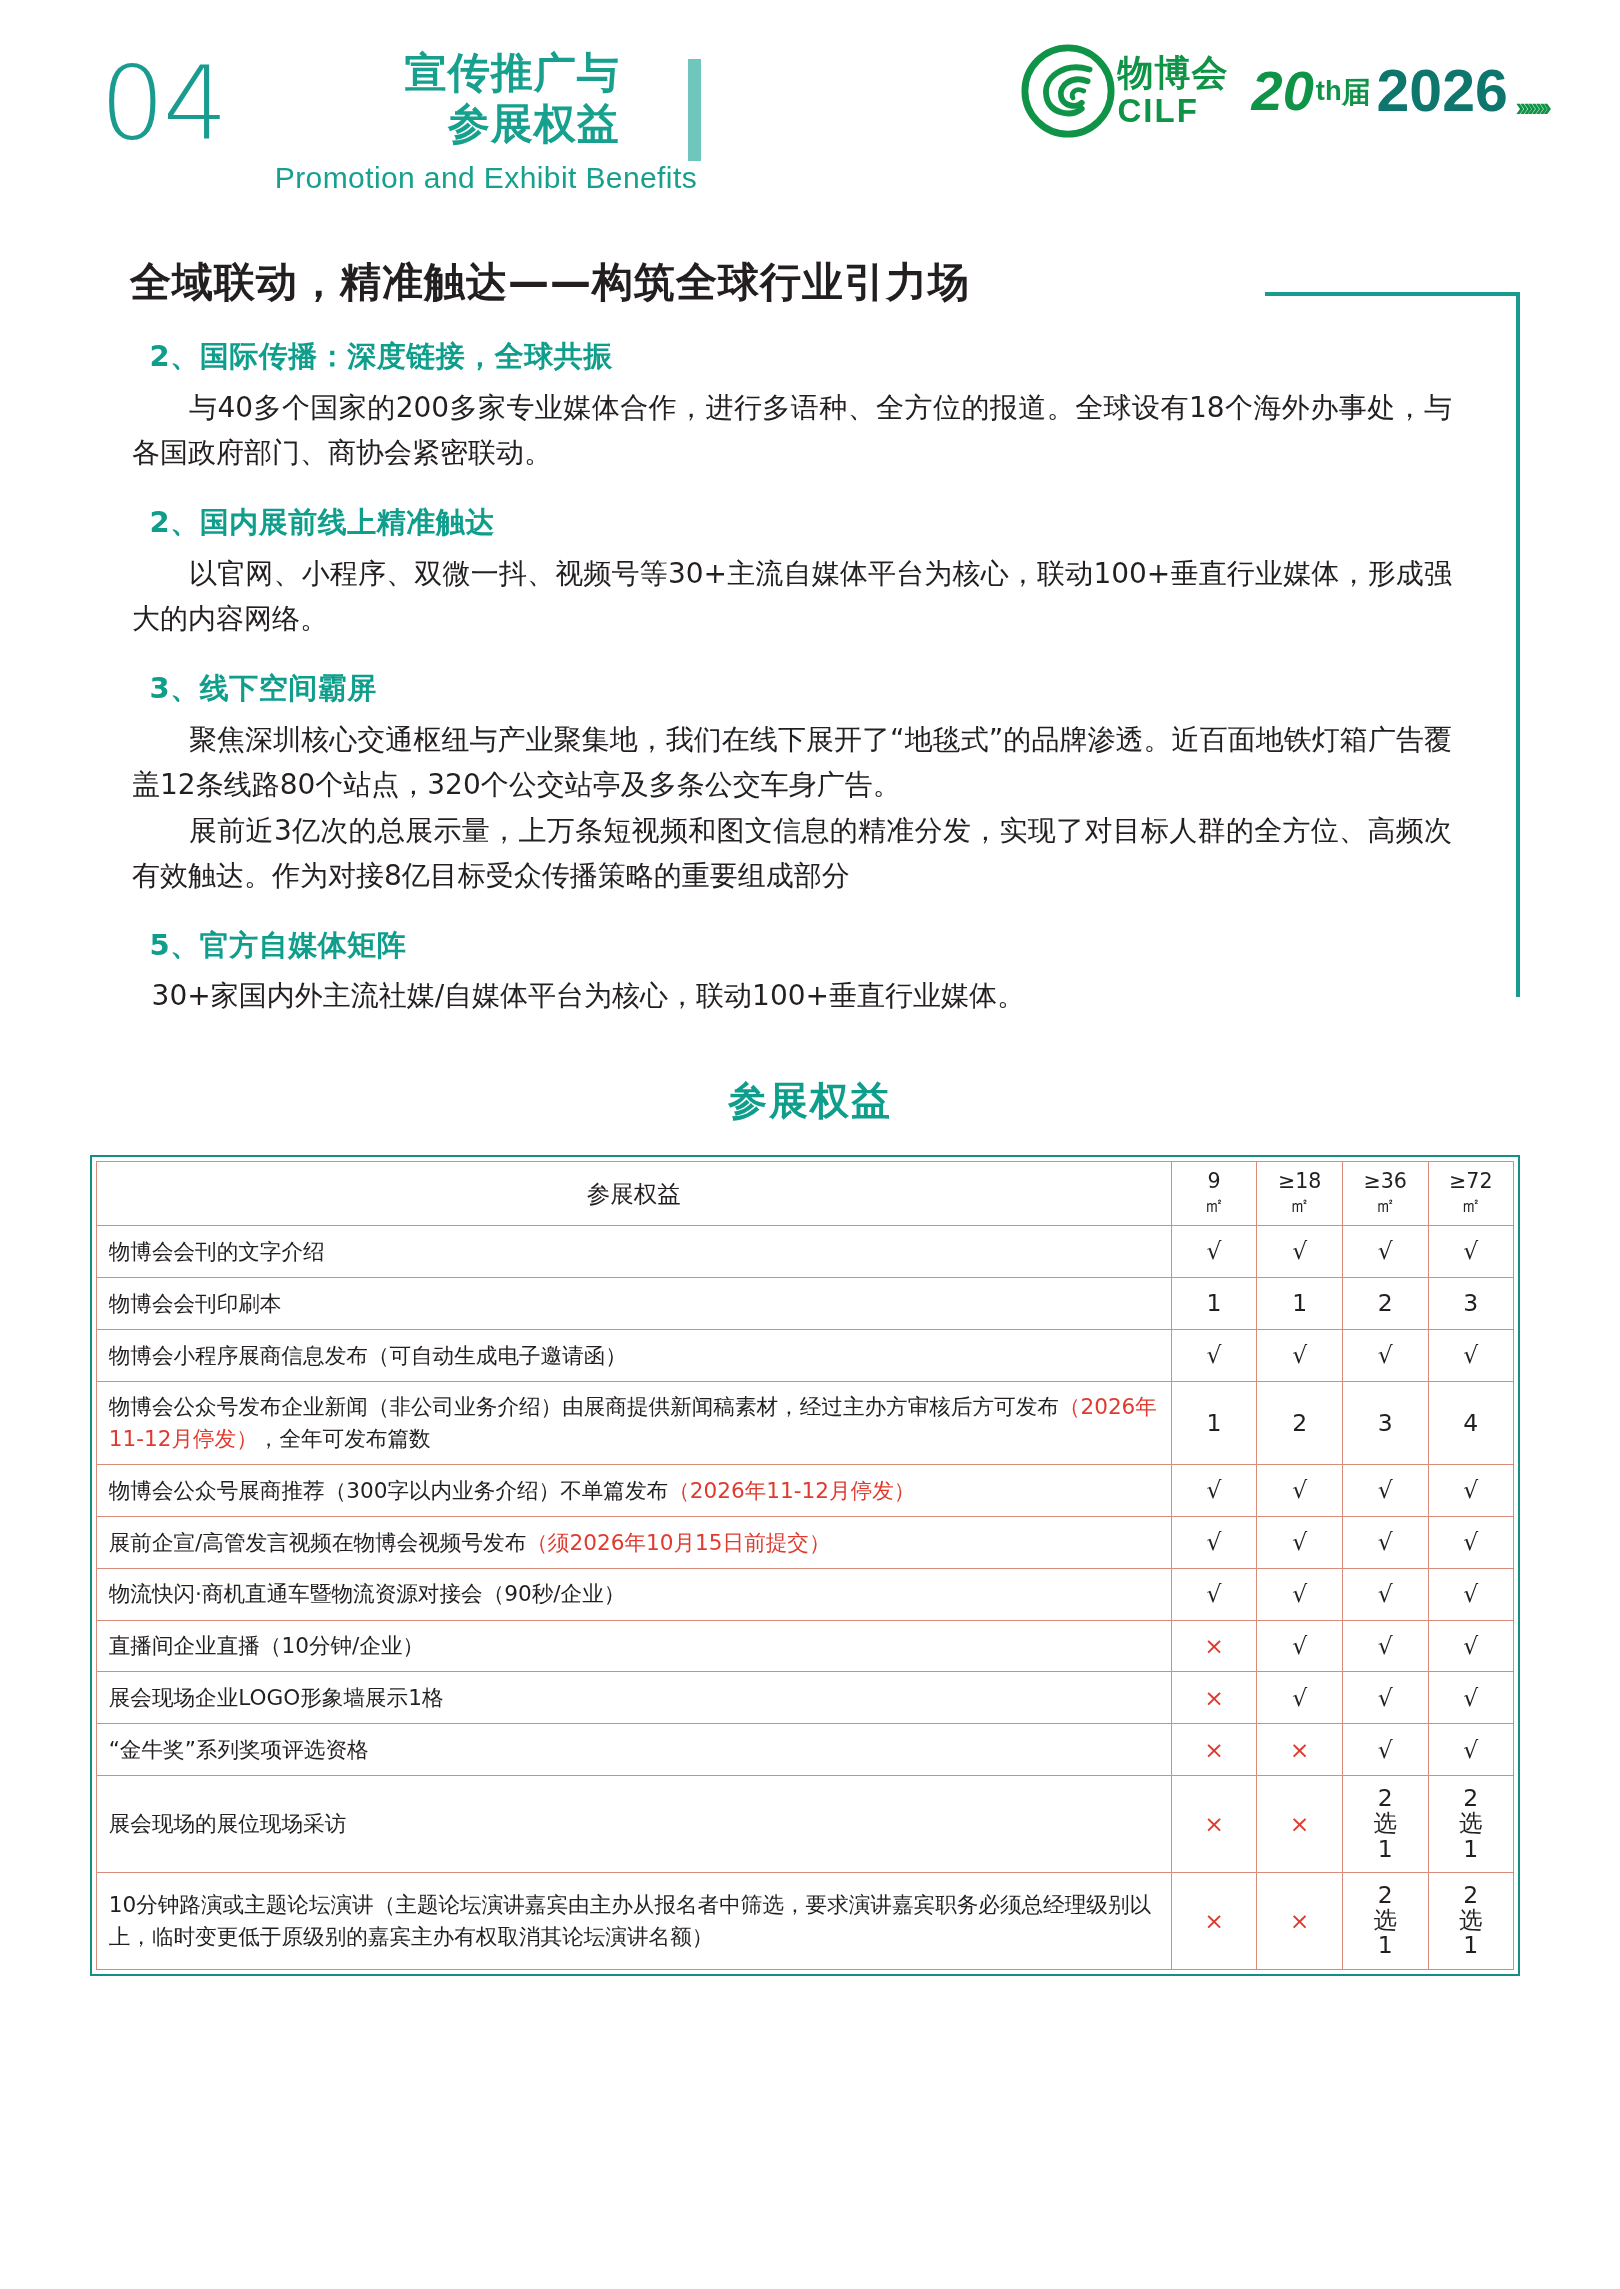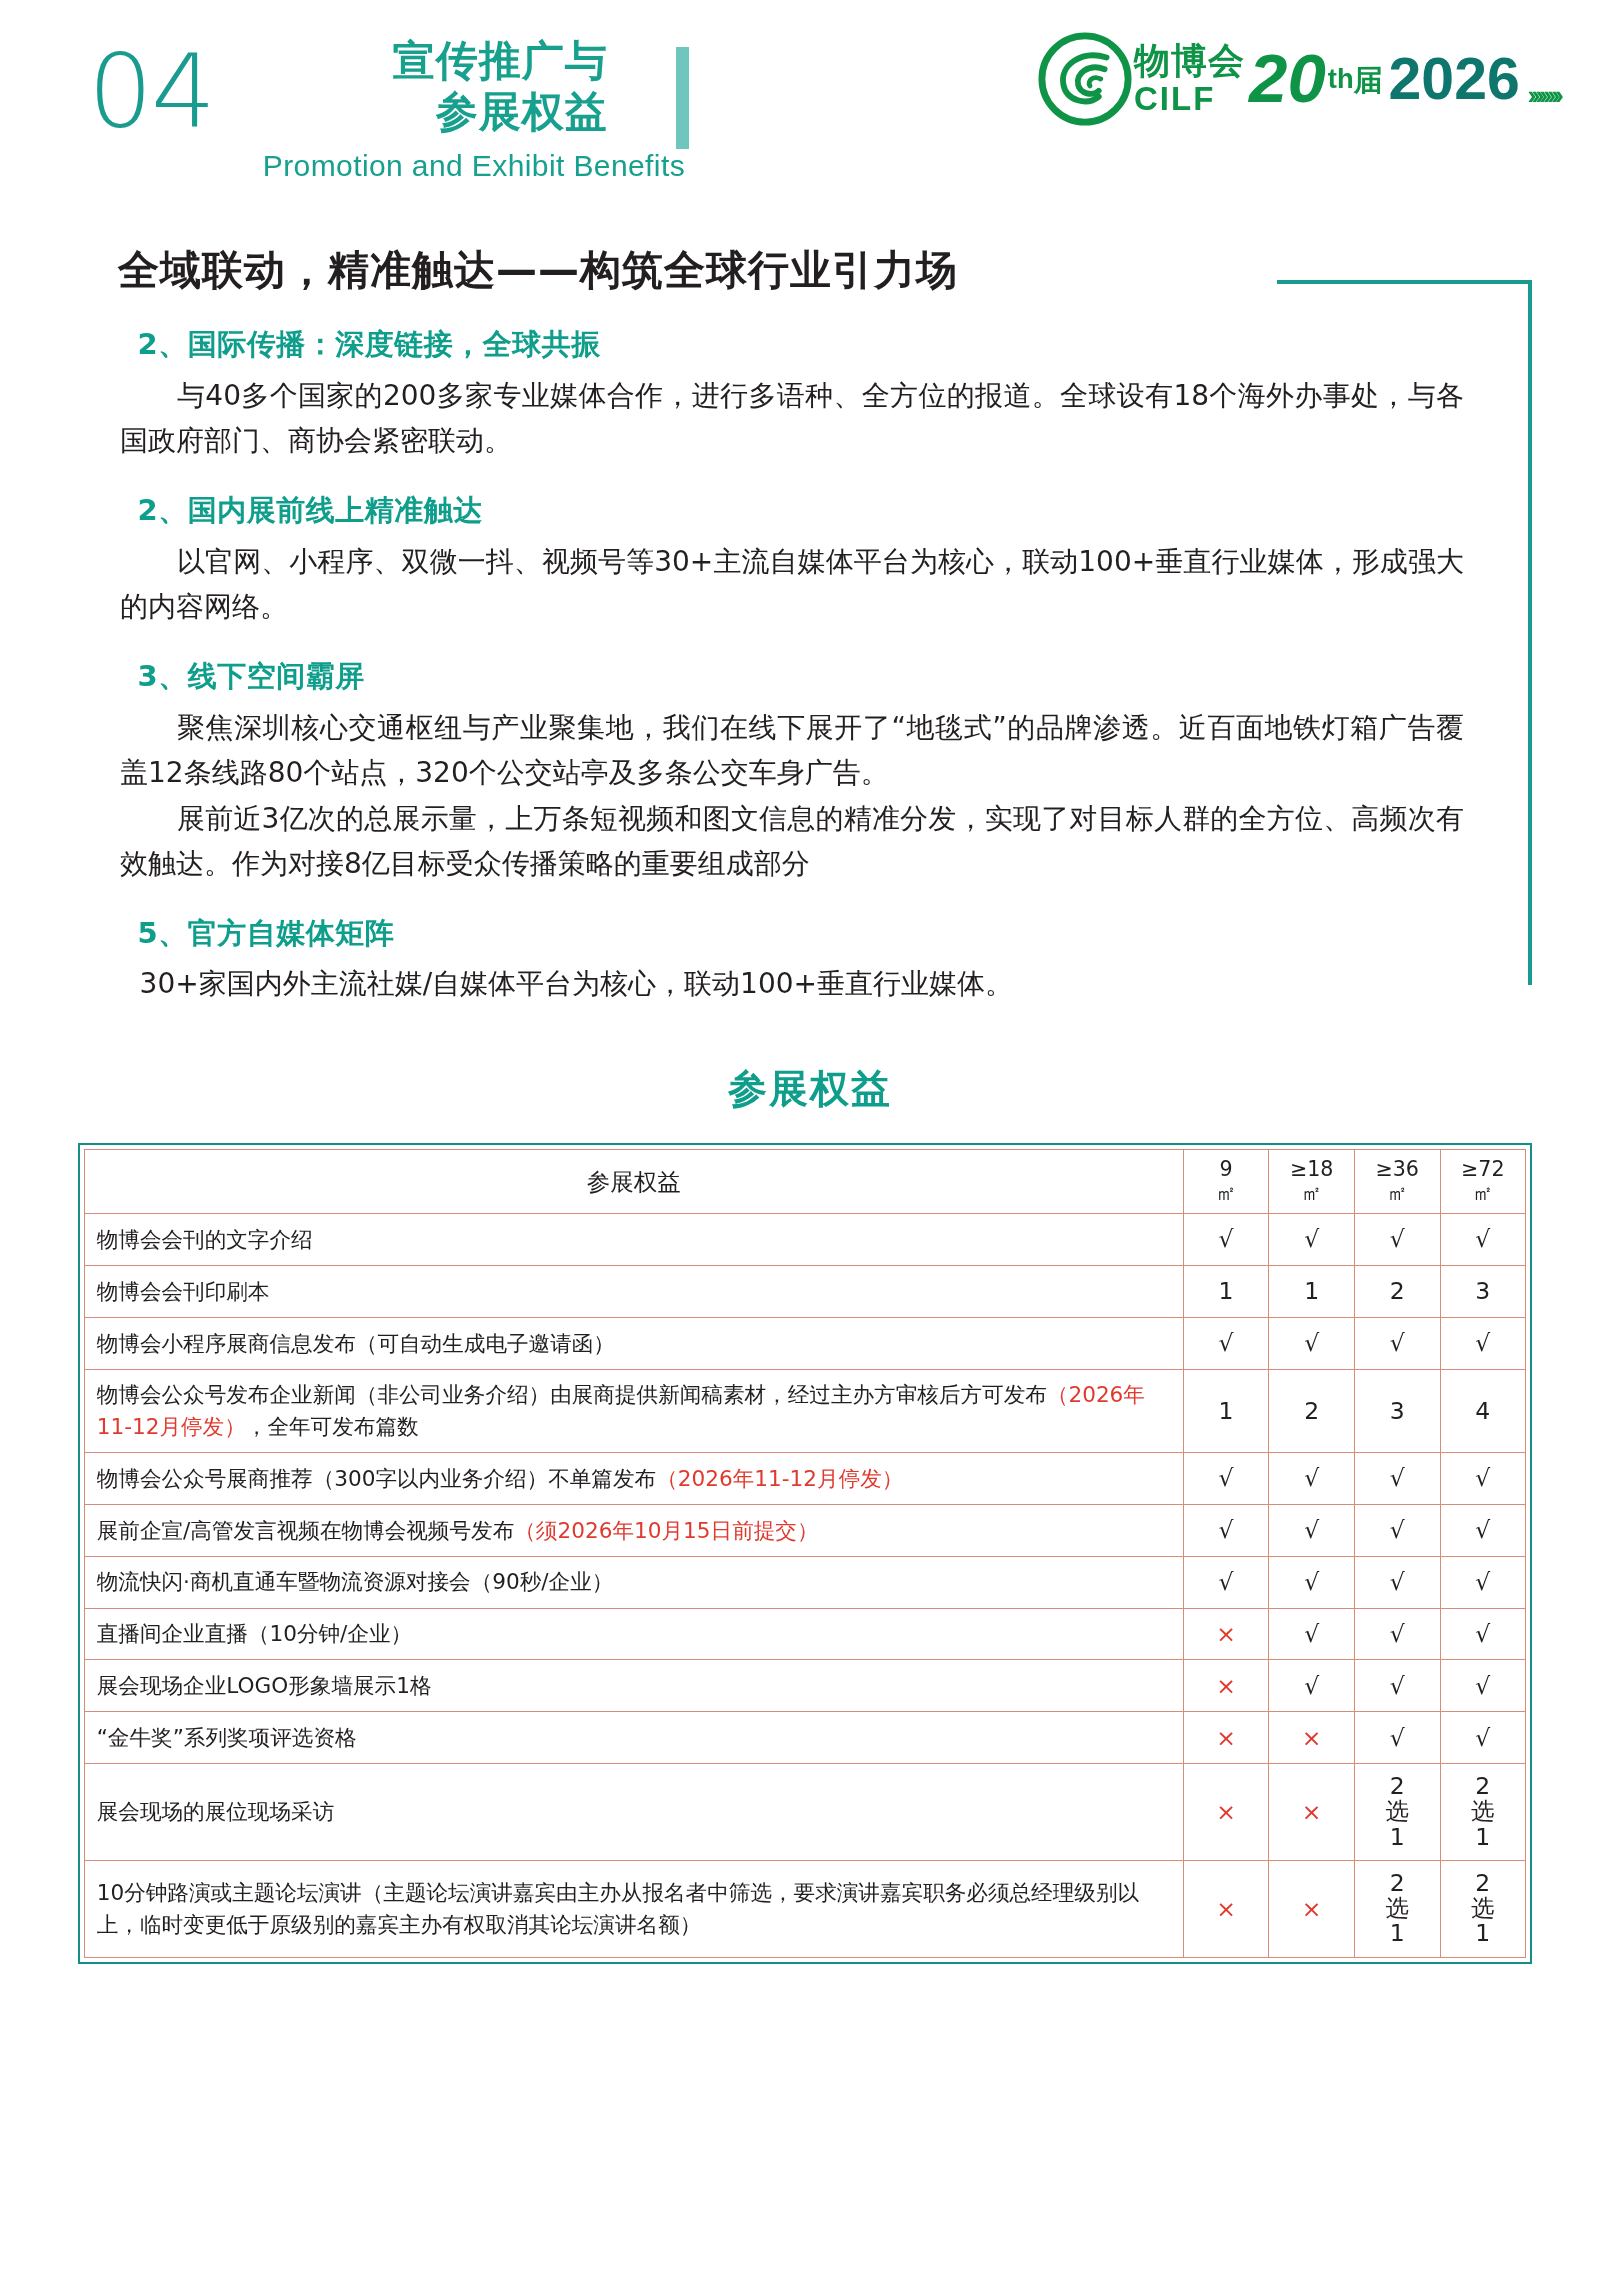--- a/index.html
+++ b/index.html
@@ -13,21 +13,21 @@
     font-family: "Liberation Sans", "DejaVu Sans", sans-serif;
     color: #231f20;
     position: relative;
     overflow: hidden;
   }
   .page {
     position: relative;
     width: 1620px;
     height: 1618px;
     box-sizing: border-box;
-    padding: 0;
+    padding: 12px;
   }
 
   
   .header {
     position: relative;
     height: 196px;
     padding: 35px 59px 0 88px;
     display: flex;
     align-items: flex-start;
   }
@@ -96,26 +96,26 @@
   .logo-en {
     font-family: "Liberation Sans", sans-serif;
     font-size: 33px;
     font-weight: bold;
     color: #0f9347;
     letter-spacing: 2px;
     margin-top: 3.9px;
   }
   .logo-20 {
     font-family: "Liberation Sans", sans-serif;
-    font-size: 69px;
+    font-size: 56px;
     font-weight: bold;
     font-style: italic;
     color: #0f9347;
     line-height: 0.9;
-    margin-left: 4px;
+    margin-left: 23px;
   }
   .logo-th-wrap {
     display: flex;
     flex-direction: row;
     align-items: center;
     margin-left: 2px;
   }
   .logo-th {
     font-size: 27.4px;
     font-weight: bold;

